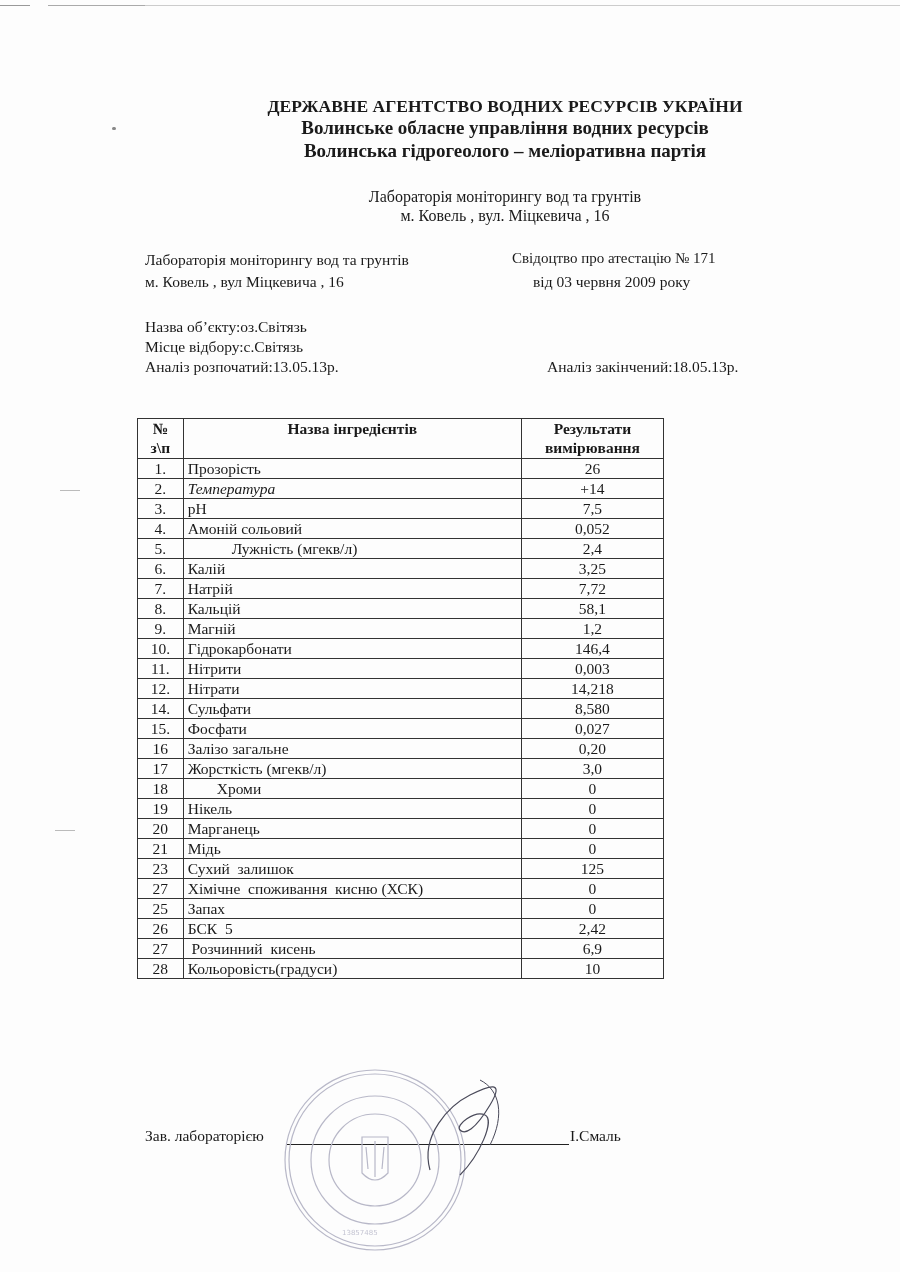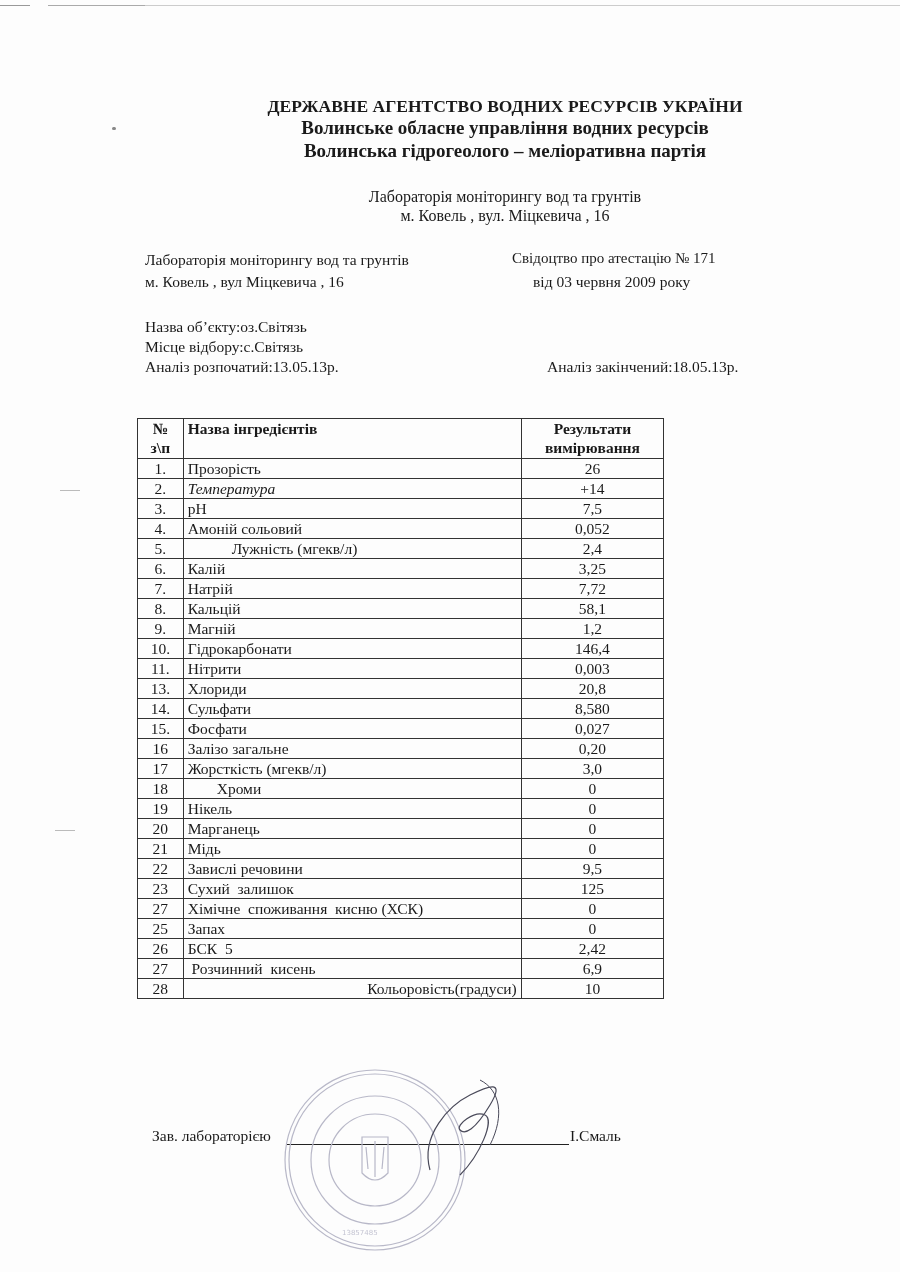--- a/index.html
+++ b/index.html
@@ -41,23 +41,23 @@
   table.results td, table.results th {
     border: 1px solid #333;
     padding: 0 4px;
     height: 19px;
     line-height: 18px;
   }
   table.results th { font-weight: bold; vertical-align: top; height: 39px; line-height: 19px; }
   .c-num { width: 42px; text-align: center; }
   .c-name { width: 314px; text-align: left; }
   .c-val { width: 145px; text-align: center; }
-  th.c-name { }
-
-  .sign-label { position: absolute; left: 152px; top: 1127px; font-size: 15.5px; white-space: nowrap; }
+  th.c-name { text-align: center; }
+
+  .sign-label { position: absolute; left: 145px; top: 1127px; font-size: 15.5px; white-space: nowrap; }
   .sign-line { position: absolute; left: 287px; top: 1144px; width: 282px; height: 1px; background: #222; }
   .sign-name { position: absolute; left: 570px; top: 1127px; font-size: 15.5px; white-space: nowrap; }
   .stamp { position: absolute; left: 280px; top: 1065px; width: 190px; height: 190px; }
   .signature { position: absolute; left: 420px; top: 1075px; width: 90px; height: 110px; }
 </style>
 </head>
 <body>
 
 <div class="topline"></div>
 <div class="scan-mark" style="left:112px;top:127px;width:4px;height:3px;border-radius:2px;background:#888;"></div>
@@ -144,23 +144,23 @@
         <td class="c-num">10.</td>
         <td class="c-name" style="white-space: pre;">Гідрокарбонати</td>
         <td class="c-val">146,4</td>
       </tr>
       <tr>
         <td class="c-num">11.</td>
         <td class="c-name" style="white-space: pre;">Нітрити</td>
         <td class="c-val">0,003</td>
       </tr>
       <tr>
-        <td class="c-num">13.</td>
-        <td class="c-name" style="white-space: pre;">Хлориди</td>
-        <td class="c-val">20,8</td>
+        <td class="c-num">12.</td>
+        <td class="c-name" style="white-space: pre;">Нітрати</td>
+        <td class="c-val">14,218</td>
       </tr>
       <tr>
         <td class="c-num">14.</td>
         <td class="c-name" style="white-space: pre;">Сульфати</td>
         <td class="c-val">8,580</td>
       </tr>
       <tr>
         <td class="c-num">15.</td>
         <td class="c-name" style="white-space: pre;">Фосфати</td>
         <td class="c-val">0,027</td>
@@ -189,25 +189,20 @@
         <td class="c-num">20</td>
         <td class="c-name" style="white-space: pre;">Марганець</td>
         <td class="c-val">0</td>
       </tr>
       <tr>
         <td class="c-num">21</td>
         <td class="c-name" style="white-space: pre;">Мідь</td>
         <td class="c-val">0</td>
       </tr>
       <tr>
-        <td class="c-num">22</td>
-        <td class="c-name" style="white-space: pre;">Завислі речовини</td>
-        <td class="c-val">9,5</td>
-      </tr>
-      <tr>
         <td class="c-num">23</td>
         <td class="c-name" style="white-space: pre; margin-top: 45px;">Сухий  залишок</td>
         <td class="c-val">125</td>
       </tr>
       <tr>
         <td class="c-num">27</td>
         <td class="c-name" style="white-space: pre;">Хімічне  споживання  кисню (ХСК)</td>
         <td class="c-val">0</td>
       </tr>
       <tr>
@@ -220,21 +215,21 @@
         <td class="c-name" style="white-space: pre;">БСК  5</td>
         <td class="c-val">2,42</td>
       </tr>
       <tr>
         <td class="c-num">27</td>
         <td class="c-name" style="white-space: pre;"> Розчинний  кисень</td>
         <td class="c-val">6,9</td>
       </tr>
       <tr>
         <td class="c-num">28</td>
-        <td class="c-name" style="white-space: pre; text-align: right;">Кольоровість(градуси)</td>
+        <td class="c-name" style="white-space: pre;">Кольоровість(градуси)</td>
         <td class="c-val">10</td>
       </tr>
     </tbody>
 </table>
 
 <div class="sign-label">Зав. лабораторією</div>
 <div class="sign-line"></div>
 <div class="sign-name">І.Смаль</div>
 
 <svg class="stamp" viewBox="0 0 190 190">

